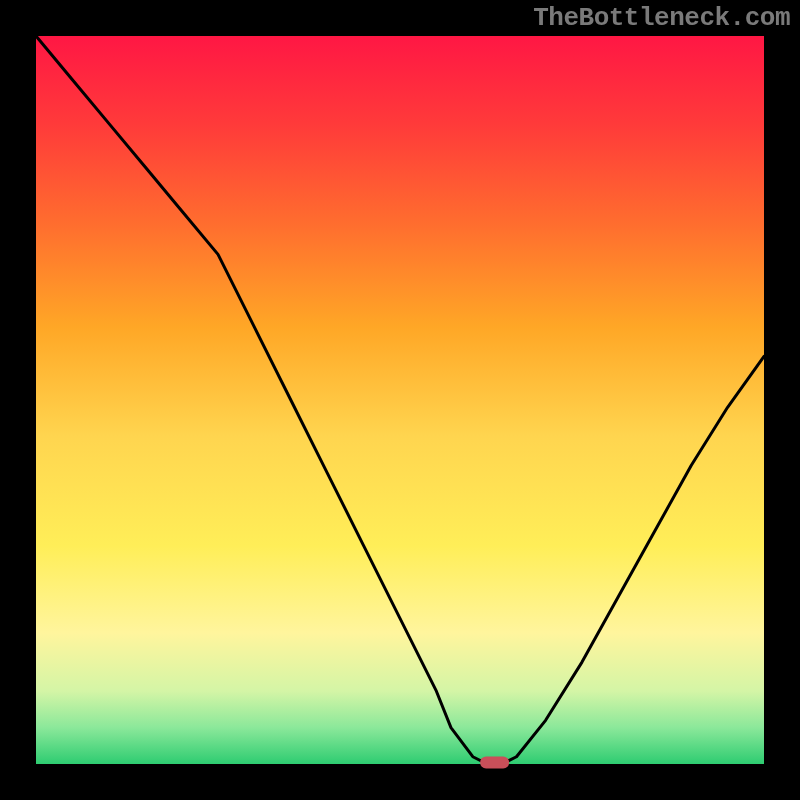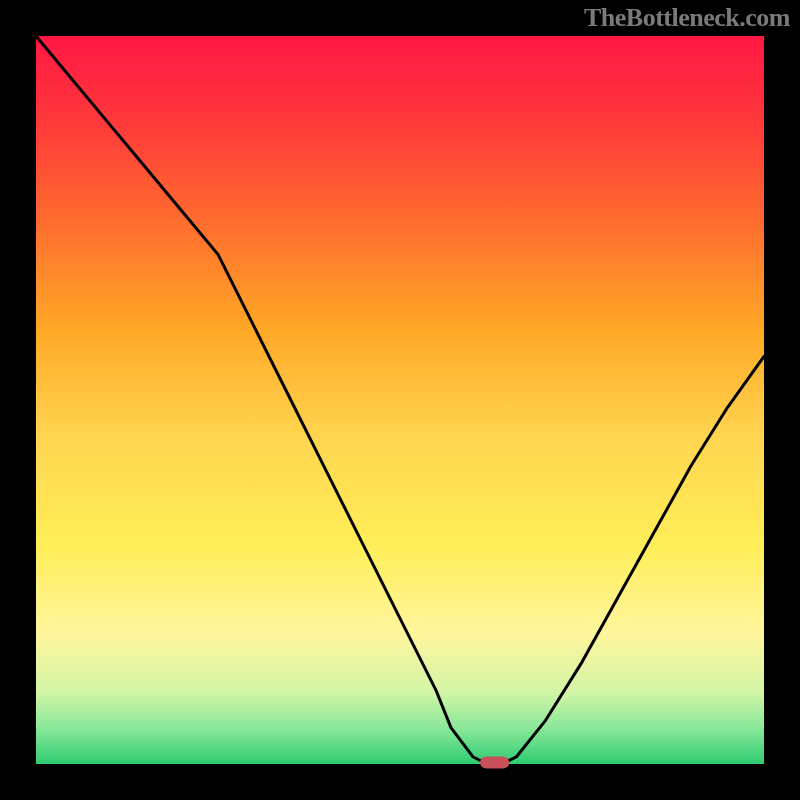--- a/index.html
+++ b/index.html
@@ -12,21 +12,21 @@
   }
   .chart-container {
     position: relative;
     width: 800px;
     height: 800px;
   }
   .watermark {
     position: absolute;
     top: 3px;
     right: 10px;
-    font-family: Liberation Serif, serif;
+    font-family: Liberation Mono, monospace;
     font-size: 26px;
     font-weight: 600;
     color: #7a7a7a;
     z-index: 10;
     letter-spacing: -0.5px;
   }
   svg {
     display: block;
   }
 </style>

